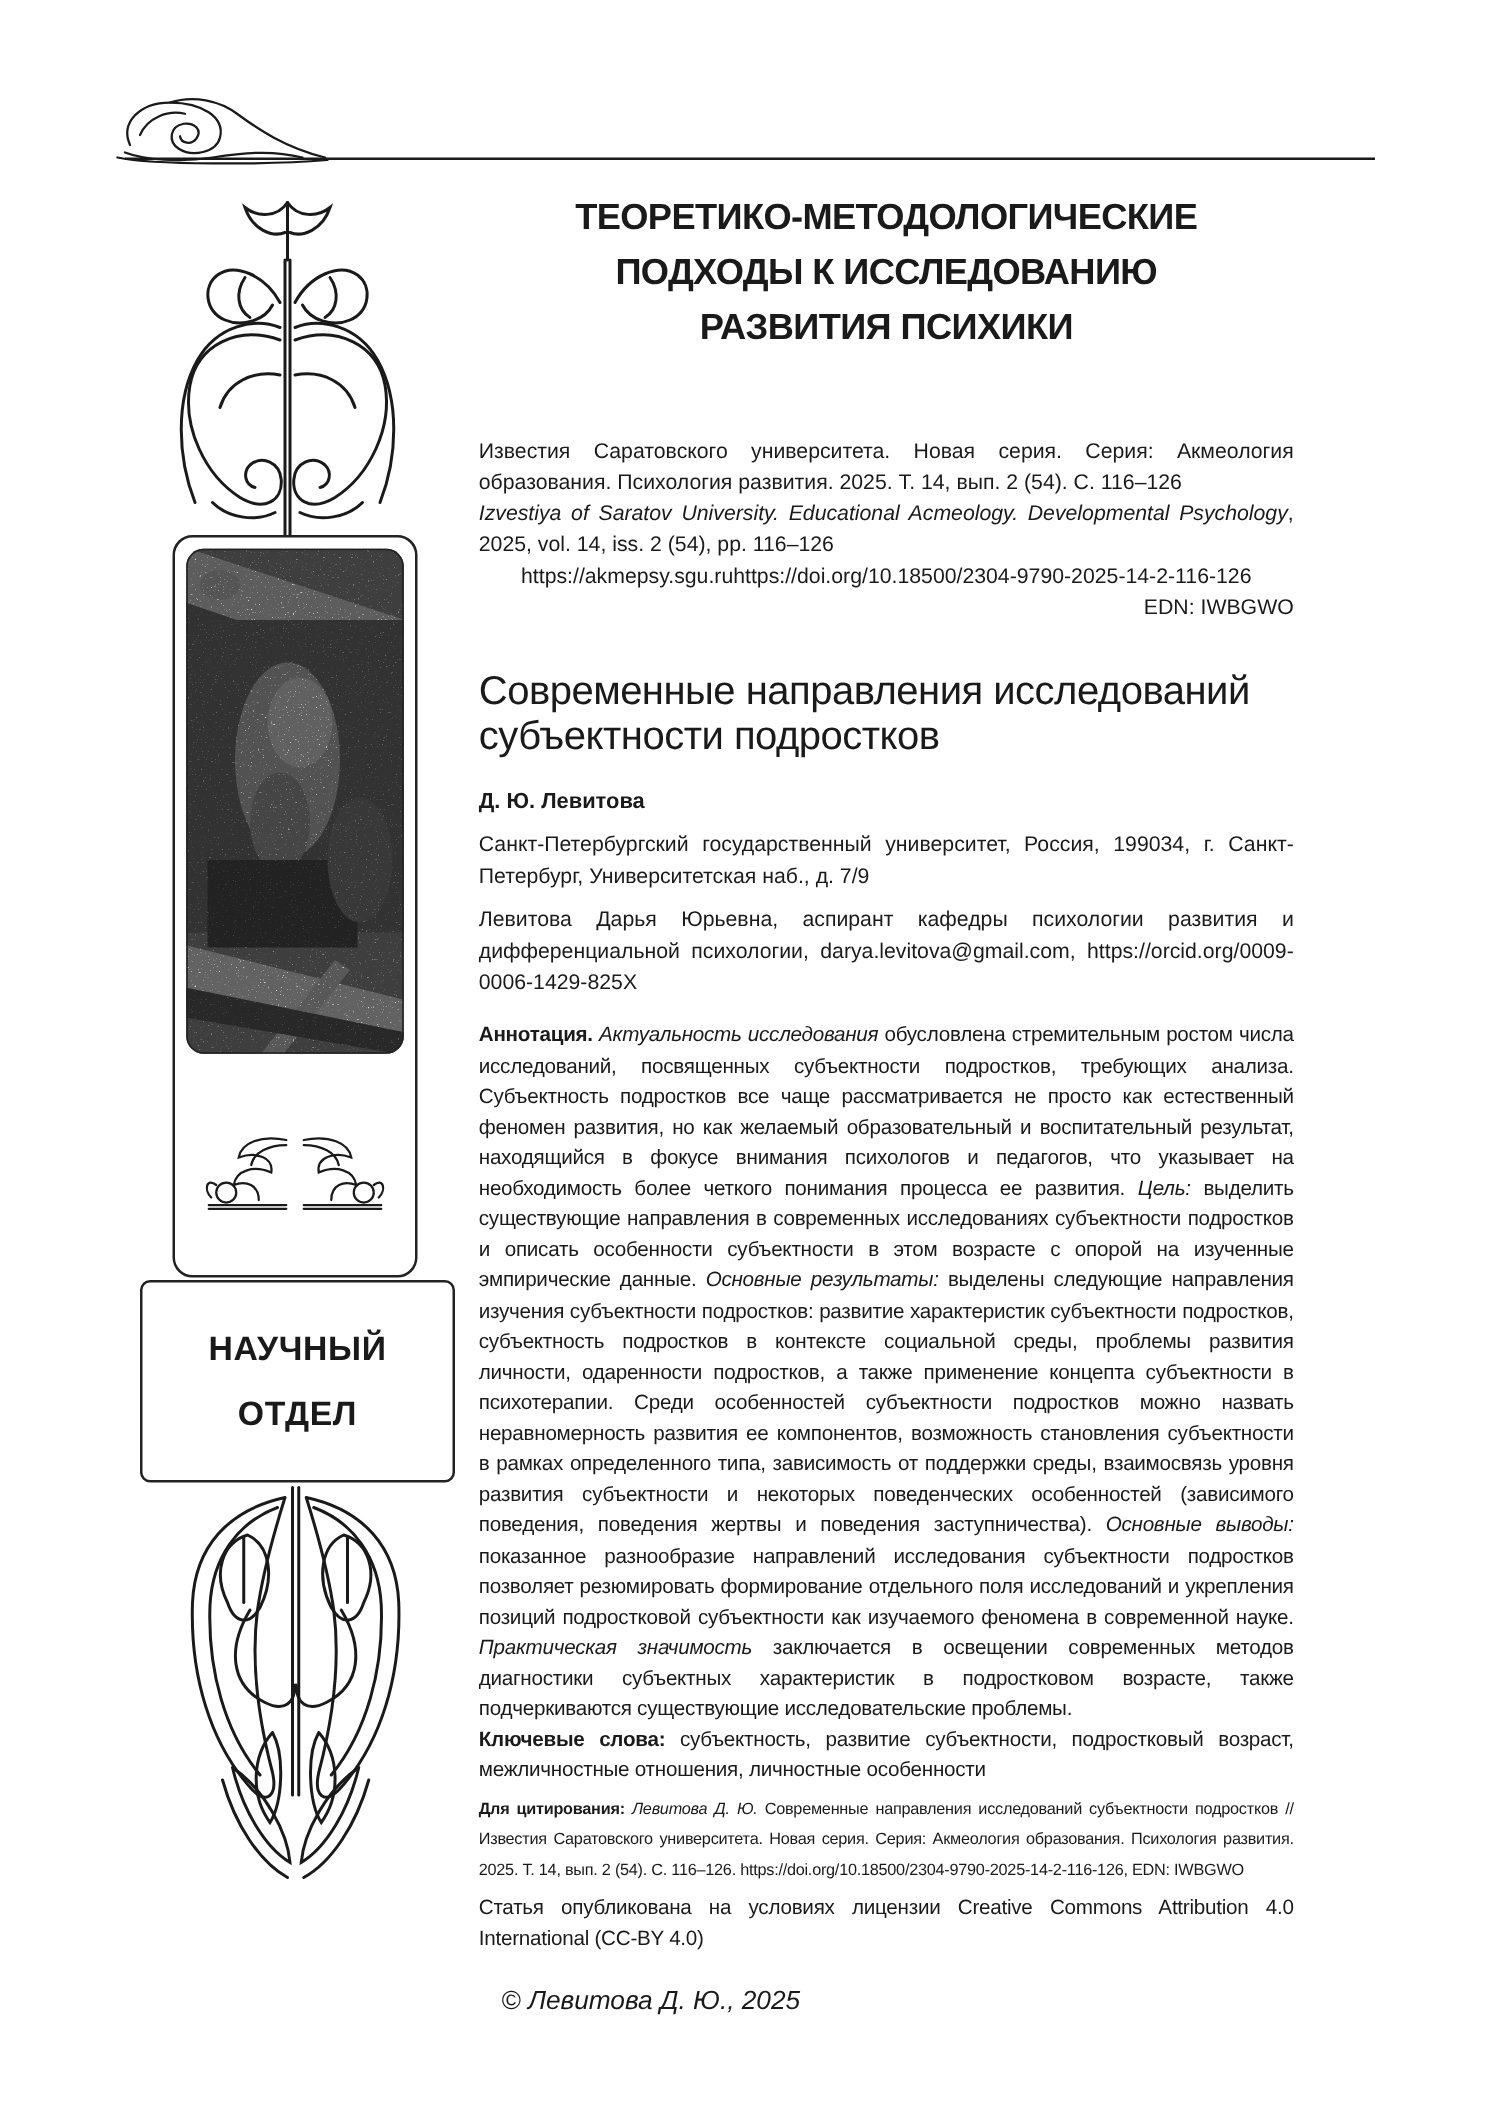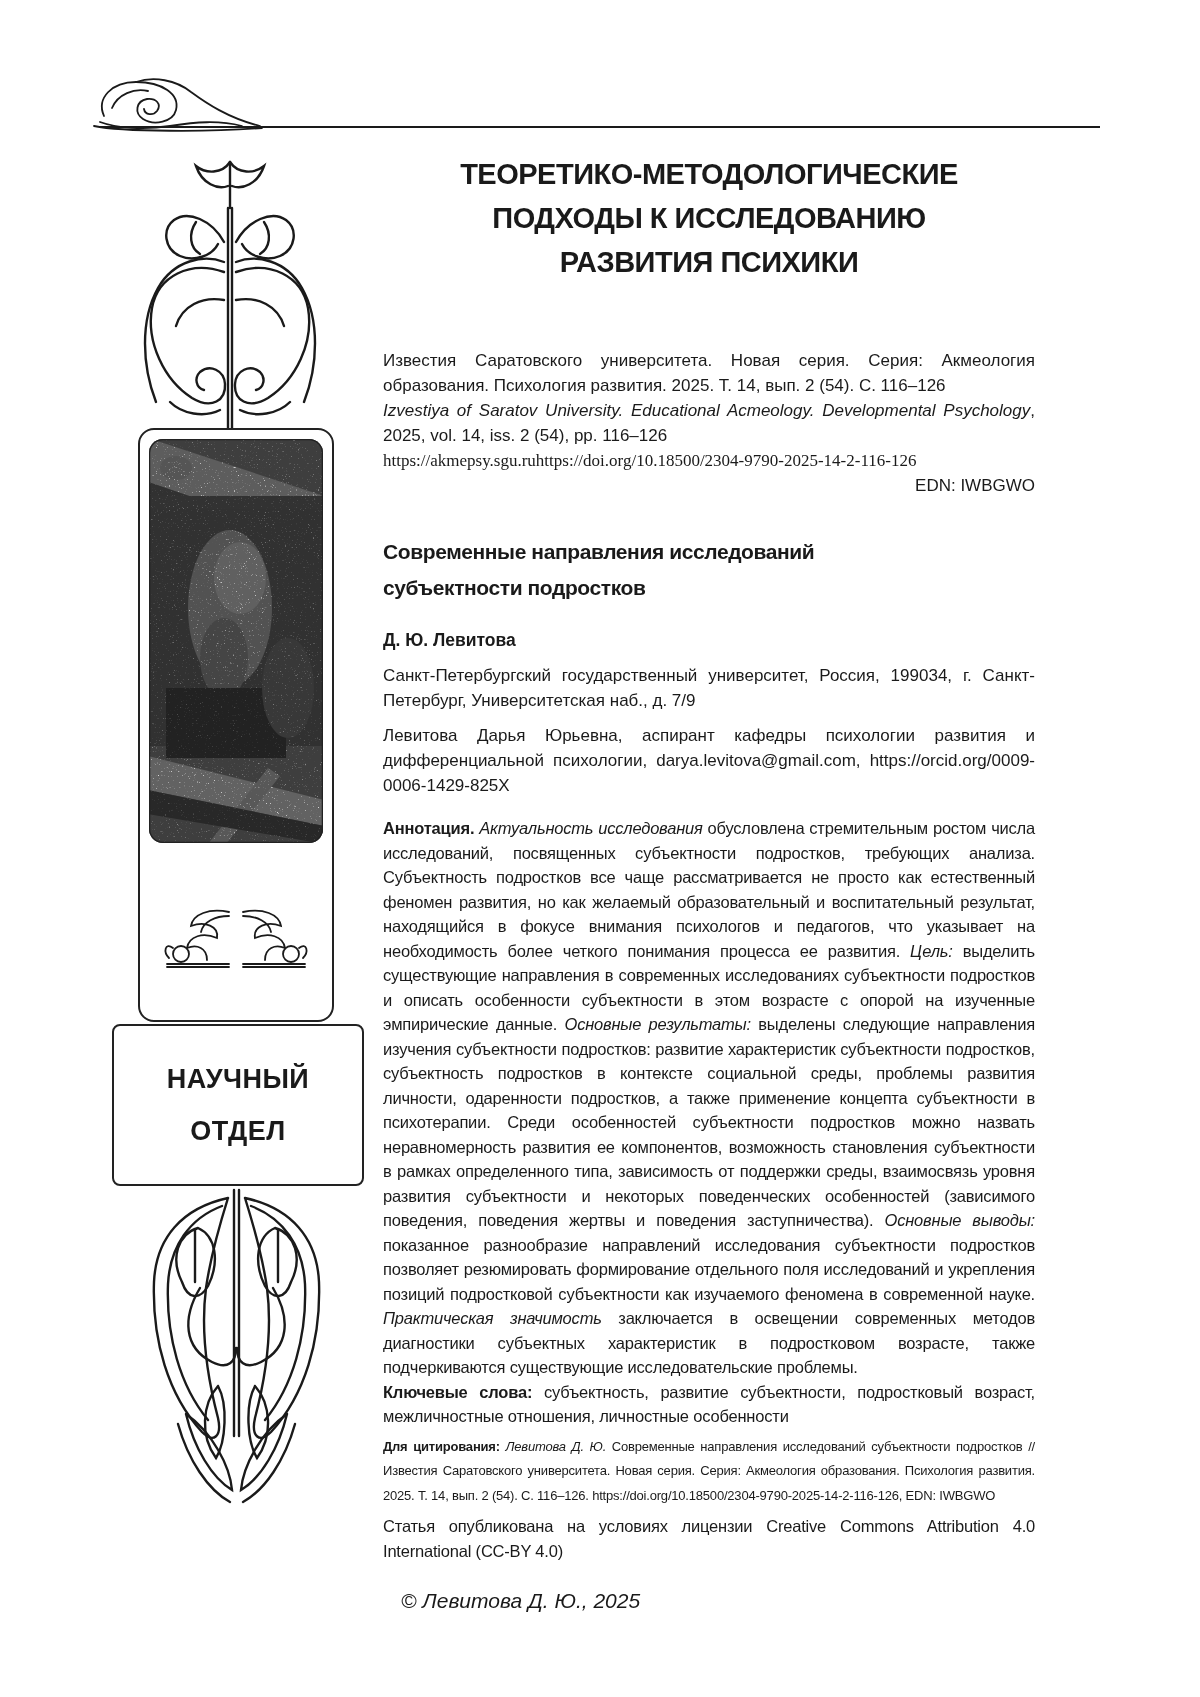--- a/index.html
+++ b/index.html
@@ -34,25 +34,25 @@
   }
   .orn-bottom { position:absolute; left:118px; top:1188px; width:237px; height:334px; }
   
   .content { position:absolute; left:383px; top:148px; width:652px; }
   .section-title {
     margin-top:4px; font-size:29px; font-weight:700; line-height:44px;
     text-align:center; letter-spacing:-0.5px; white-space:pre-line;
   }
   .biblio { margin-top:64px; font-size:17px; line-height:25px; }
   .biblio p { text-align:justify; }
-  .links-row { display:flex; justify-content:flex-start; font-size:17px; line-height:25px;font-family:Liberation Serif, serif; }
+  .links-row { display:flex; justify-content:center; font-size:17px; line-height:25px; }
   .edn-row { text-align:right; font-size:17px; line-height:25px; }
   .article-meta { margin-top:36px; font-size:17px; line-height:25px; }
   .article-title {
-    margin-top:29px; font-size:21px; font-weight:700; line-height:36px;
+    margin-top:29px; font-size:32px; font-weight:400; line-height:36px;
     letter-spacing:-0.4px; white-space:pre-line;
   }
   .author-name { margin-top:22px; font-size:17.5px; font-weight:700; line-height:25px; }
   .affiliation  { margin-top:10px; font-size:17px; line-height:25px; text-align:justify; }
   .author-info  { margin-top:10px; font-size:17px; line-height:25px; text-align:justify; }
   .para { margin-top:18px; font-size:16.5px; line-height:24.5px; text-align:justify; letter-spacing:-0.2px; }
   .para + .para-tight { margin-top:0; }
   .para-tight { font-size:16.5px; line-height:24.5px; text-align:justify; letter-spacing:-0.2px; }
   .cite-block   { margin-top:6px; font-size:13px; line-height:24.5px; text-align:justify; letter-spacing:-0.2px; }
   .license-note { margin-top:6px; font-size:16.5px; line-height:24.5px; text-align:justify; letter-spacing:-0.2px; }

